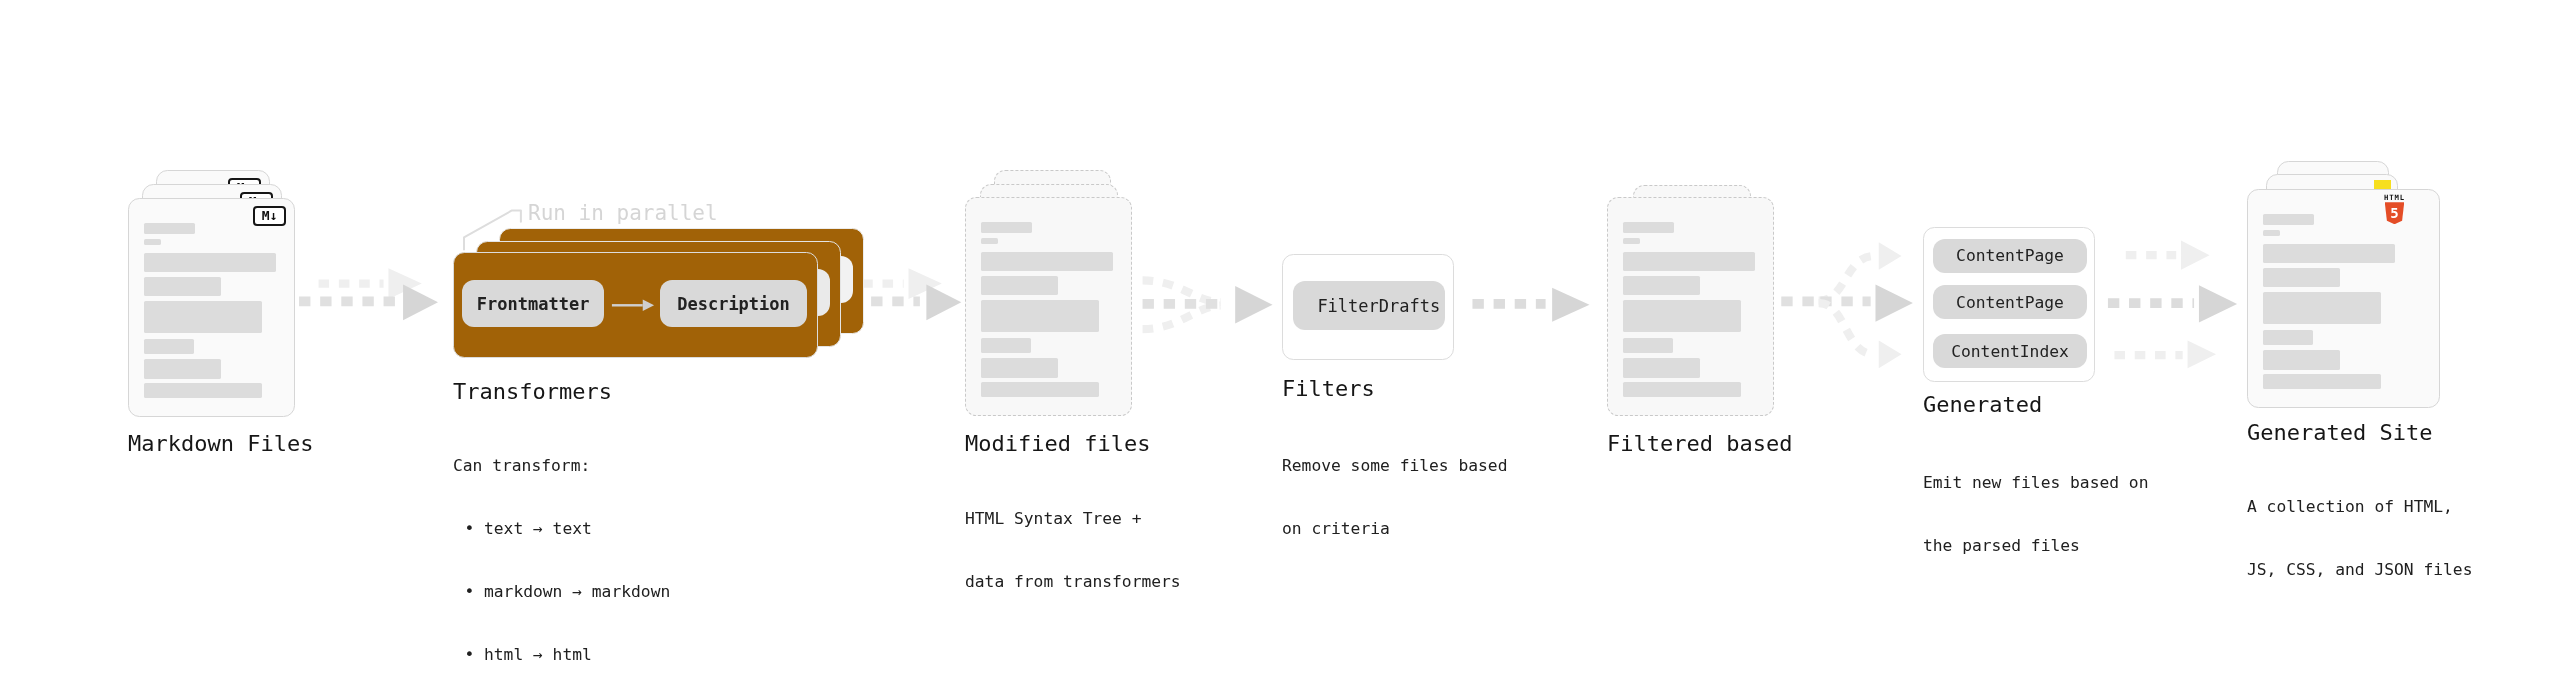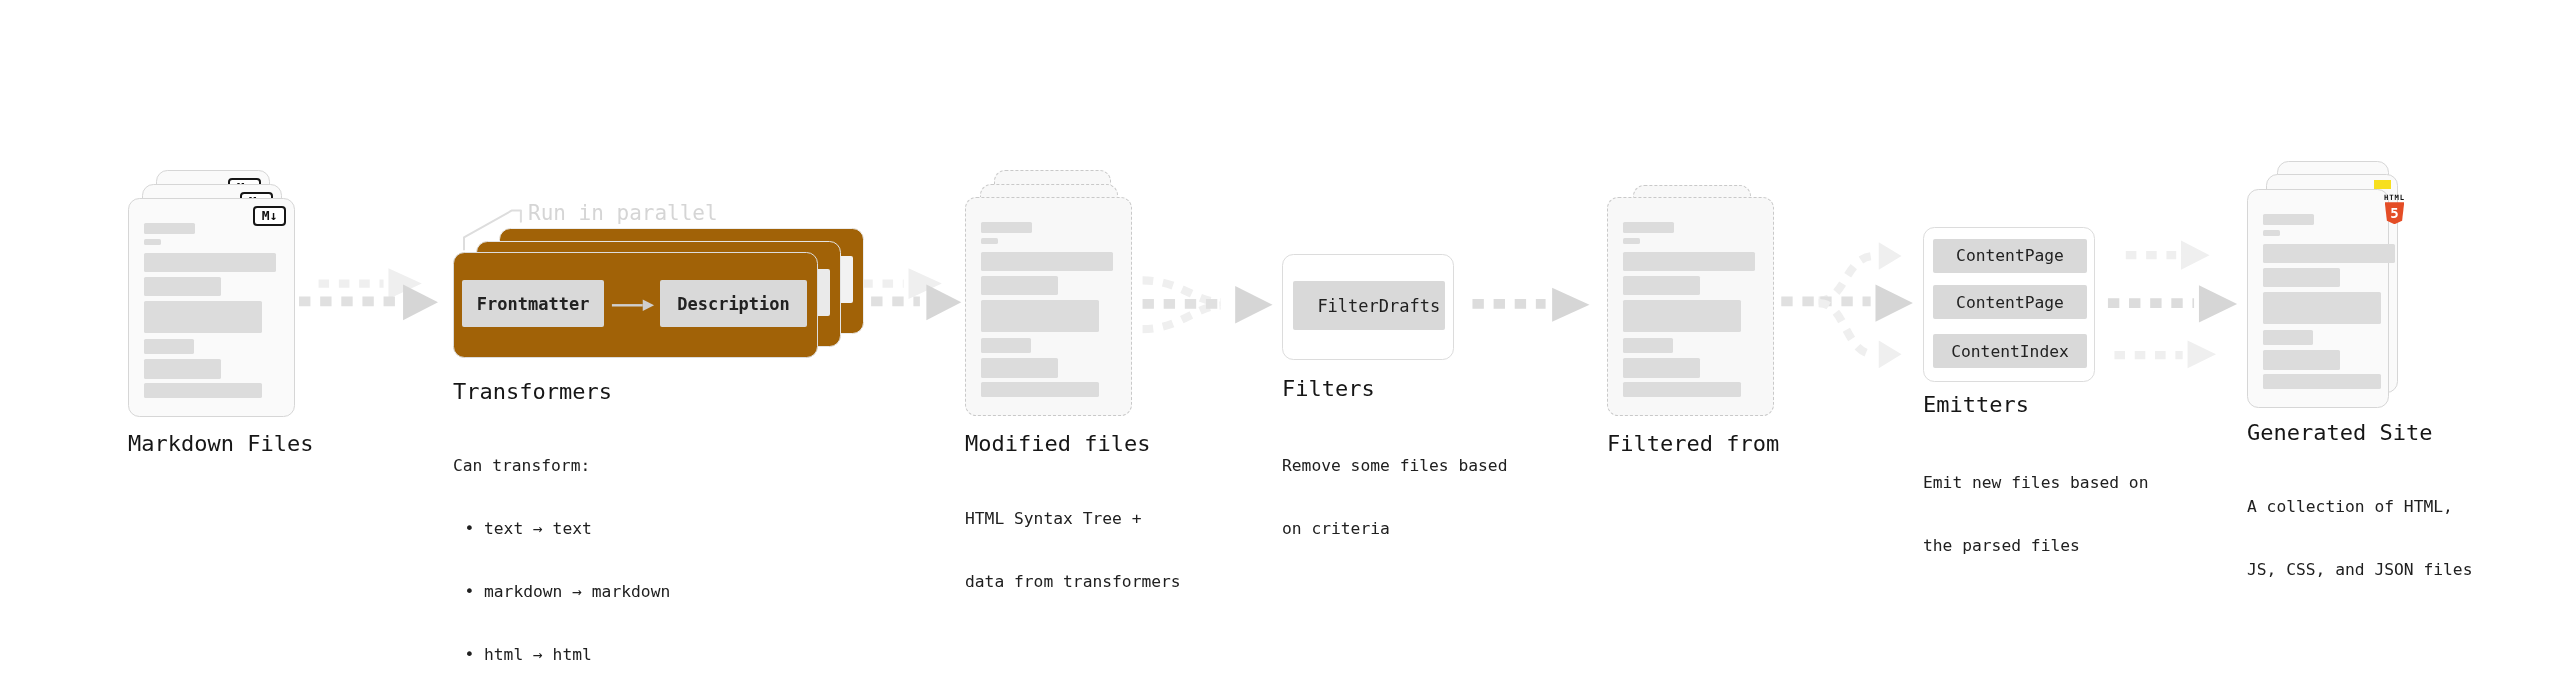--- a/index.html
+++ b/index.html
@@ -35,21 +35,21 @@
   .js-badge{position:absolute;top:4.9px;right:6.5px;width:16.3px;height:9px;background:#f7df1e;}
   .css-badge{position:absolute;top:3.3px;right:6.5px;width:16.3px;text-align:center;}
   .css-word{font-size:12px;font-weight:bold;color:#111;line-height:6.5px;display:block;margin-top:40px;}
   .css-bar{width:14.6px;height:2.4px;background:#2965f1;margin:0.8px auto 0;}
 
   
   .t-box{position:absolute;width:365px;height:106px;box-sizing:border-box;
          background:#a16207;border:1.6px solid #dcdcdc;border-radius:11.4px;font-weight:bold;}
   .t-box.g1{border-color:#e4e4e4;}
   .t-box.g2{border-color:#ececec;}
-  .pill{position:absolute;box-sizing:border-box;border-radius:2px;background:#d9d9d9;
+  .pill{position:absolute;box-sizing:border-box;border-radius:12px;background:#d9d9d9;
         display:flex;align-items:center;justify-content:center;color:#222;}
   .t-pill{top:27px;height:47px;font-size:17px;}
   .t-pill.left{left:8.1px;width:142px;}
   .t-pill.right{left:206px;width:147px;}
   .g1 .pill{background:#eaeaea;}
   .g2 .pill{background:#f2f2f2;}
   .t-arrow{position:absolute;left:156px;top:45px;}
 
   .f-box{position:absolute;left:1282px;top:254px;width:172px;height:106px;box-sizing:border-box;
          background:#fff;border:1.6px solid #dcdcdc;border-radius:11.4px;}
@@ -225,47 +225,47 @@
     <div class="doc dashed" style="left:1607px;top:197px;">
       <div class="bar b1"></div>
       <div class="bar b2"></div>
       <div class="bar b3"></div>
       <div class="bar b4"></div>
       <div class="bar b5"></div>
       <div class="bar b6"></div>
       <div class="bar b7"></div>
       <div class="bar b8"></div>
     </div>
-    <div class="stage-title" style="left:1607px;top:431px;">Filtered from</div>
+    <div class="stage-title" style="left:1607px;top:431px;">Filtered based</div>
   </div>
 
   <div>
     <div class="e-box">
       <div class="pill e-pill p0">ContentPage</div>
       <div class="pill e-pill p1">ContentPage</div>
       <div class="pill e-pill p2">ContentIndex</div>
     </div>
-    <div class="stage-title" style="left:1923px;top:392px;">Emitters</div>
+    <div class="stage-title" style="left:1923px;top:392px;">Generated</div>
     <div class="stage-desc" style="left:1923px;top:430px;">
       <div>Emit new files based on</div>
       <div>the parsed files</div>
     </div>
   </div>
 
   <div>
     <div class="doc" style="left:2277px;top:161px;width:112px;">
       <div class="css-badge">
         <span class="css-word">CSS</span>
         <div class="css-bar"></div>
       </div>
     </div>
     <div class="doc" style="left:2266px;top:174px;width:132px;">
       <div class="js-badge"></div>
     </div>
-    <div class="doc" style="left:2247px;top:189px;width:142px;">
+    <div class="doc" style="left:2247px;top:189px;width:193px;">
       <div class="html5-badge">
         <div class="html5-word">HTML</div>
         <div class="html5-shield">
             <span>5</span>
           </div>
       </div>
       <div class="bar b1"></div>
       <div class="bar b2"></div>
       <div class="bar b3"></div>
       <div class="bar b4"></div>

